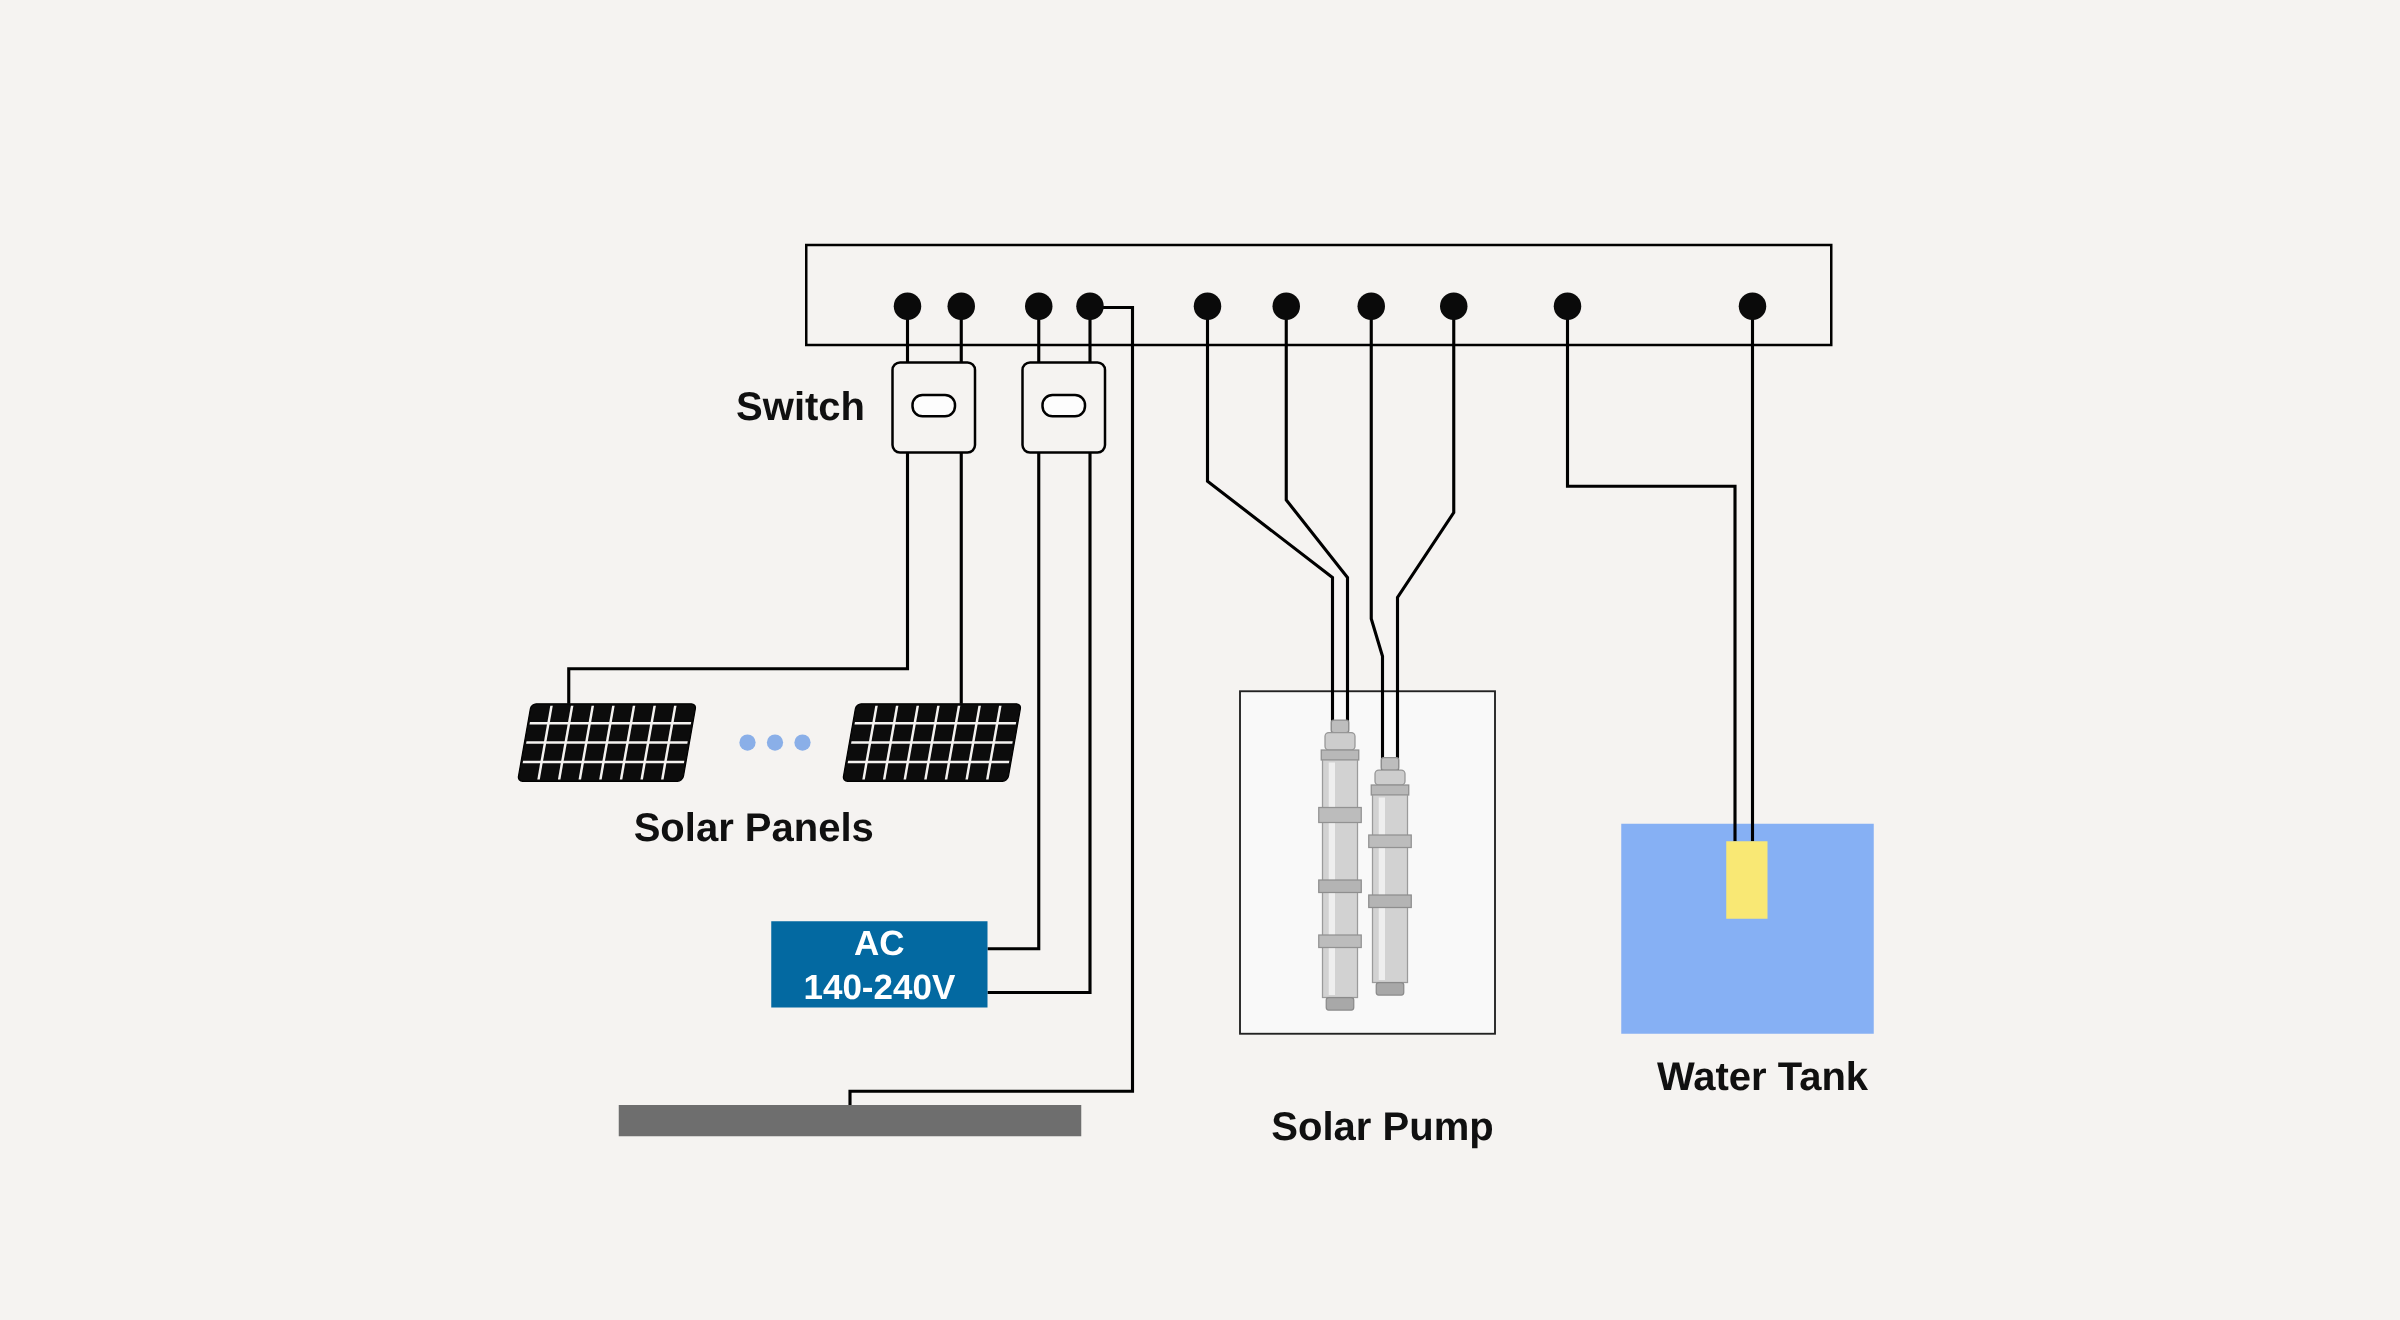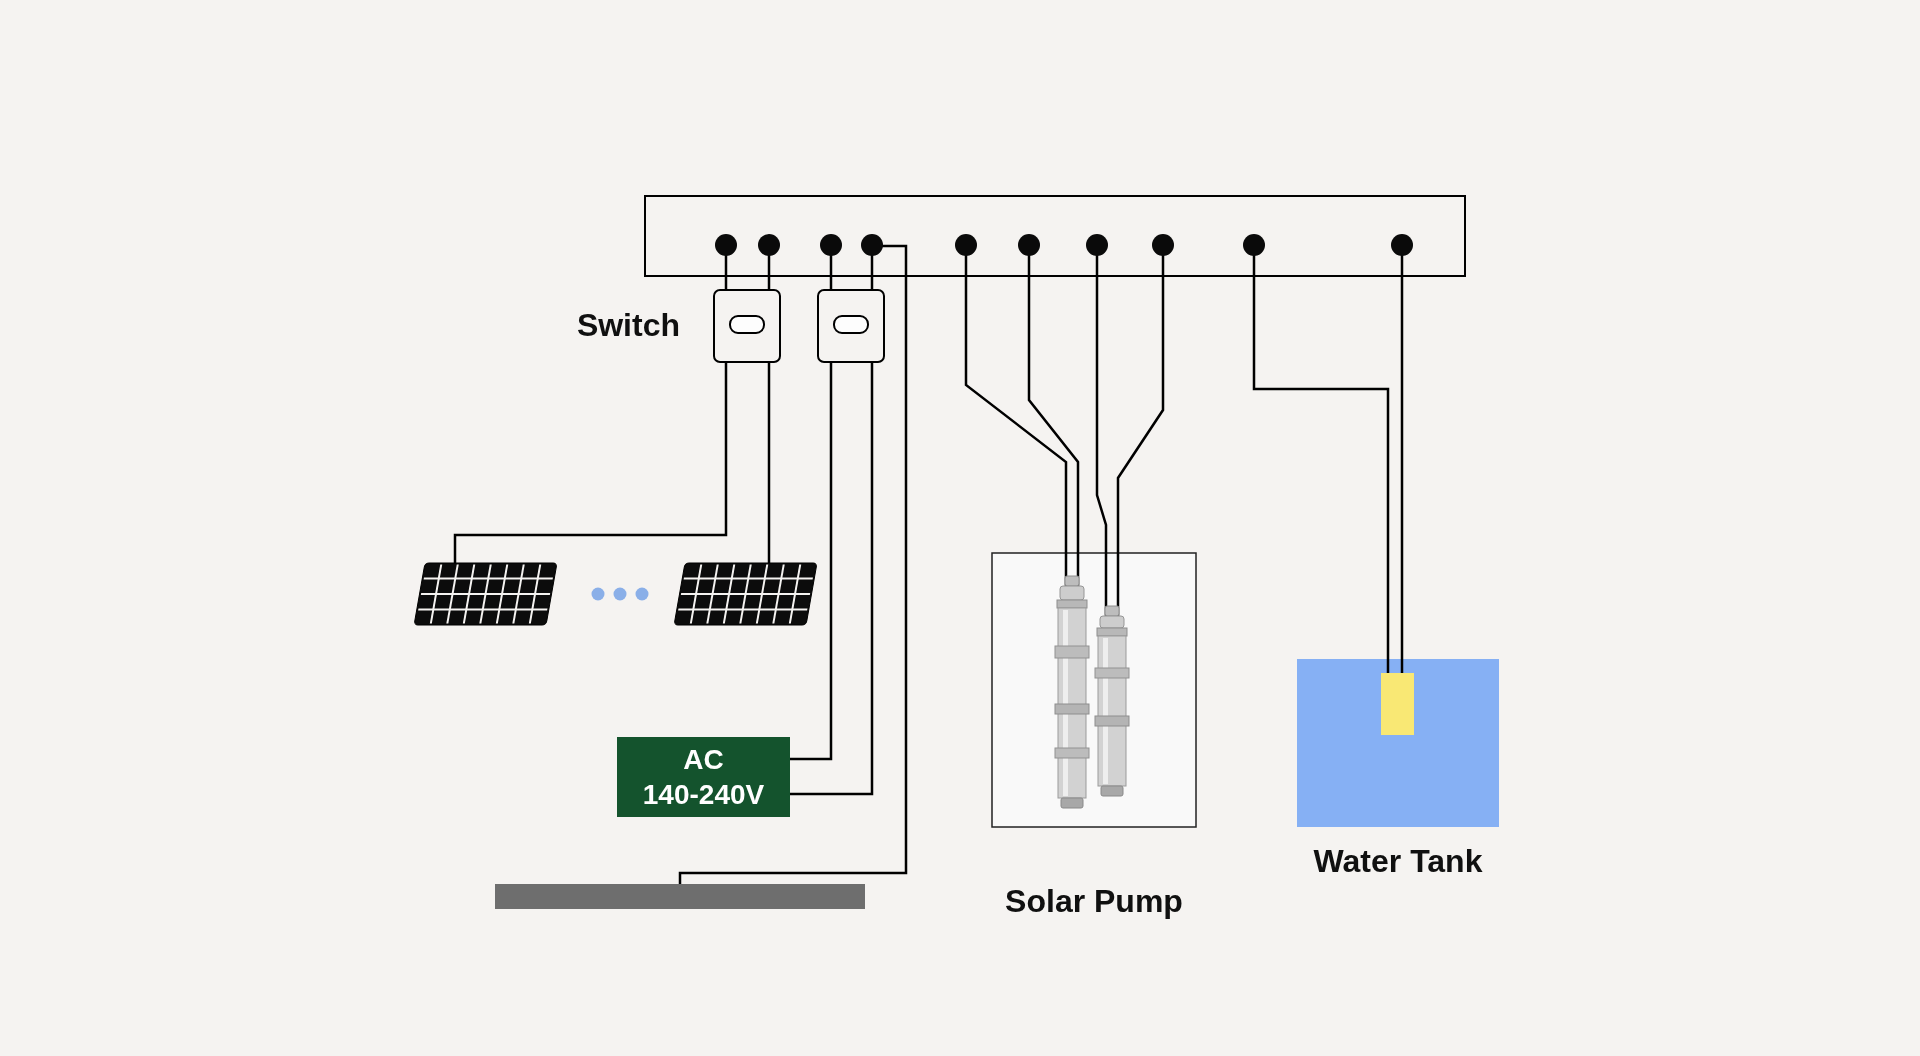--- a/index.html
+++ b/index.html
@@ -3,27 +3,27 @@
 <meta charset="utf-8">
 <style>
   html,body{margin:0;padding:0;background:#f5f3f1;}
   .stage{
     position:relative;width:1920px;height:1056px;background:#f5f3f1;
     overflow:hidden;font-family:"Liberation Sans",sans-serif;
   }
   .diagram-svg{position:absolute;left:0;top:0;}
   .label{
     position:absolute;font-size:32px;font-weight:600;color:#101010;
-    font-family:"Liberation Sans",sans-serif;white-space:nowrap;
+    font-family:"Liberation Sans",sans-serif;white-space:nowrap;margin-left:12px;
   }
   .center{text-align:center;}
   .right{text-align:right;}
   .ac-box{
-    position:absolute;left:617px;top:737px;width:173px;height:80px;
-    background:#14532d;color:#ffffff;display:flex;flex-direction:column;
+    position:absolute;left:617px;top:737px;width:173px;height:69px;
+    background:#0369a1;color:#ffffff;display:flex;flex-direction:column;
     align-items:center;justify-content:center;font-size:28px;font-weight:600;
     line-height:1.25;
   }
 </style>
 </head>
 <body>
 
 <div class="stage">
 
   <svg class="diagram-svg" width="1920" height="1056" viewBox="0 0 1920 1056">
@@ -141,20 +141,21 @@
       <rect x="1095" y="668" width="34" height="10" fill="#bcbcbc" stroke="#929292"></rect>
       <rect x="1095" y="716" width="34" height="10" fill="#b4b4b4" stroke="#8e8e8e"></rect>
       <rect x="1101" y="786" width="22" height="10" rx="2" fill="#a8a8a8" stroke="#8a8a8a"></rect>
     </g>
 
     <rect x="495" y="884" width="370" height="25" stroke="none" fill="#6e6e6e"></rect>
   </svg>
 
   <div class="label right" style="left:500px;top:307px;width:180px;">Switch</div>
 
+  <div class="label center" style="left:441px;top:644px;width:300px;">Solar Panels</div>
 
   <div class="ac-box">
     <span>AC</span>
     <span>140-240V</span>
   </div>
 
 
   <div class="label center" style="left:944px;top:883px;width:300px;">Solar Pump</div>
 
   <div class="label center" style="left:1248px;top:843px;width:300px;">Water Tank</div>

